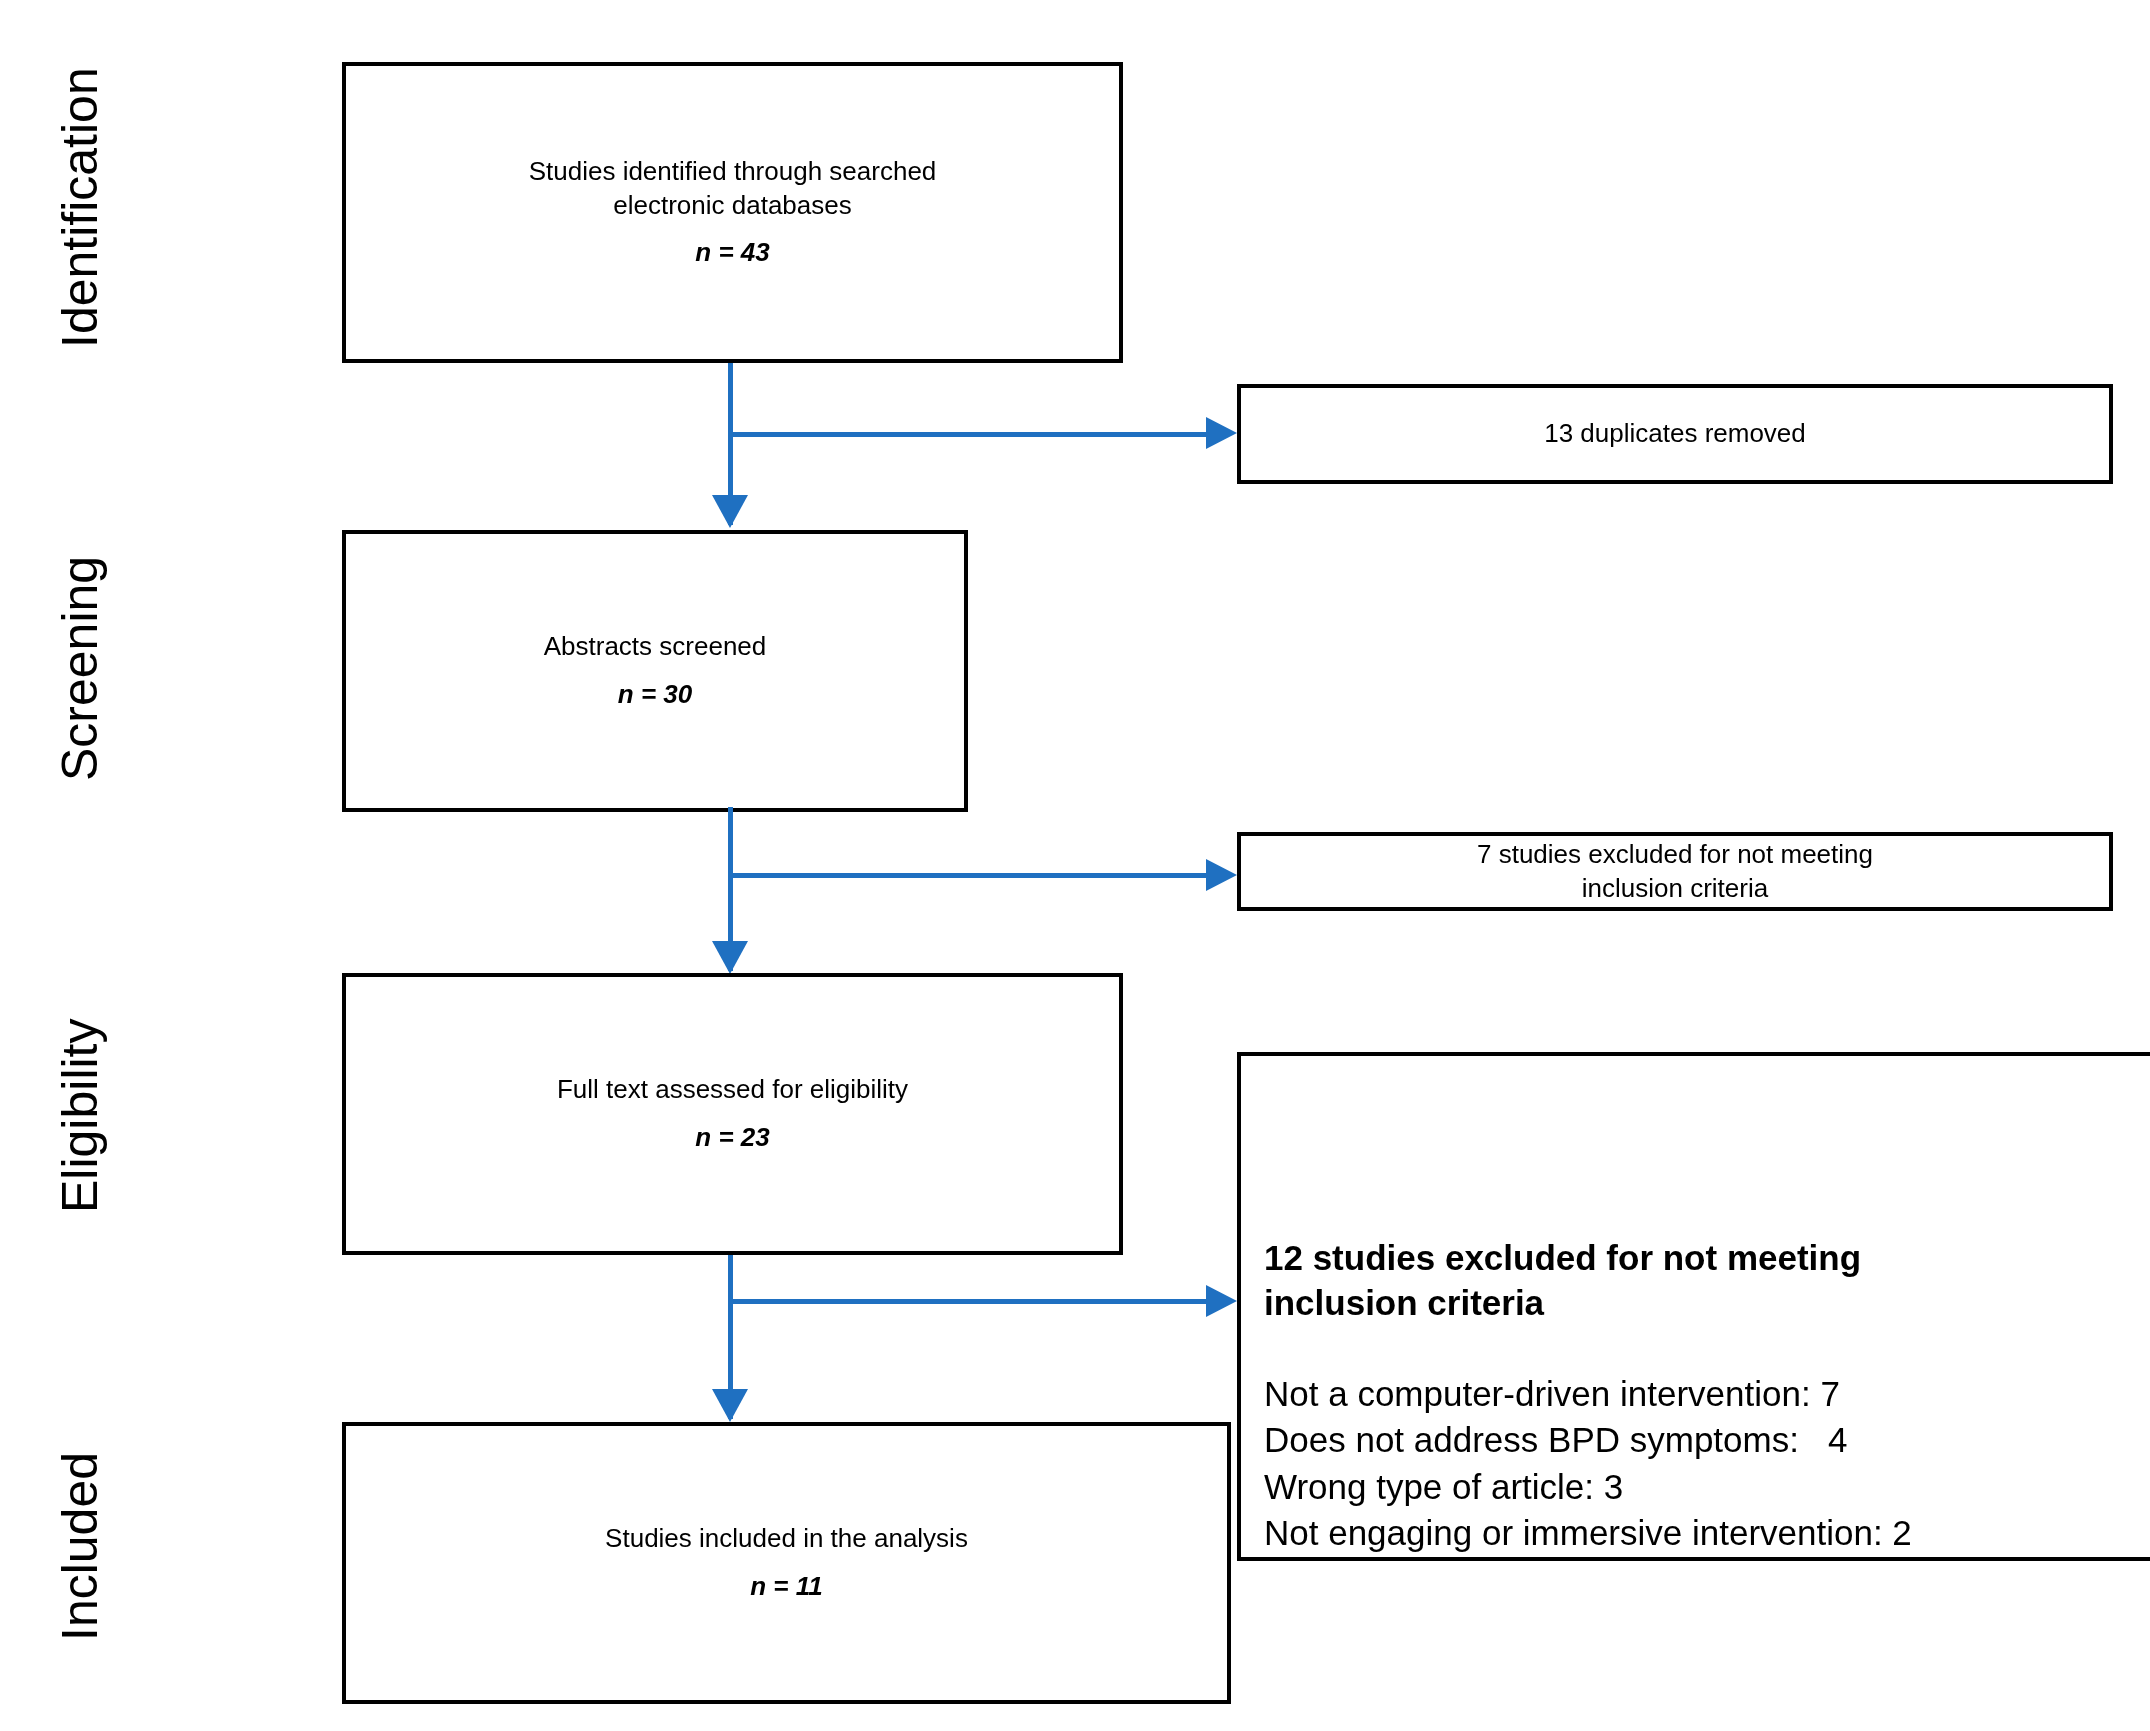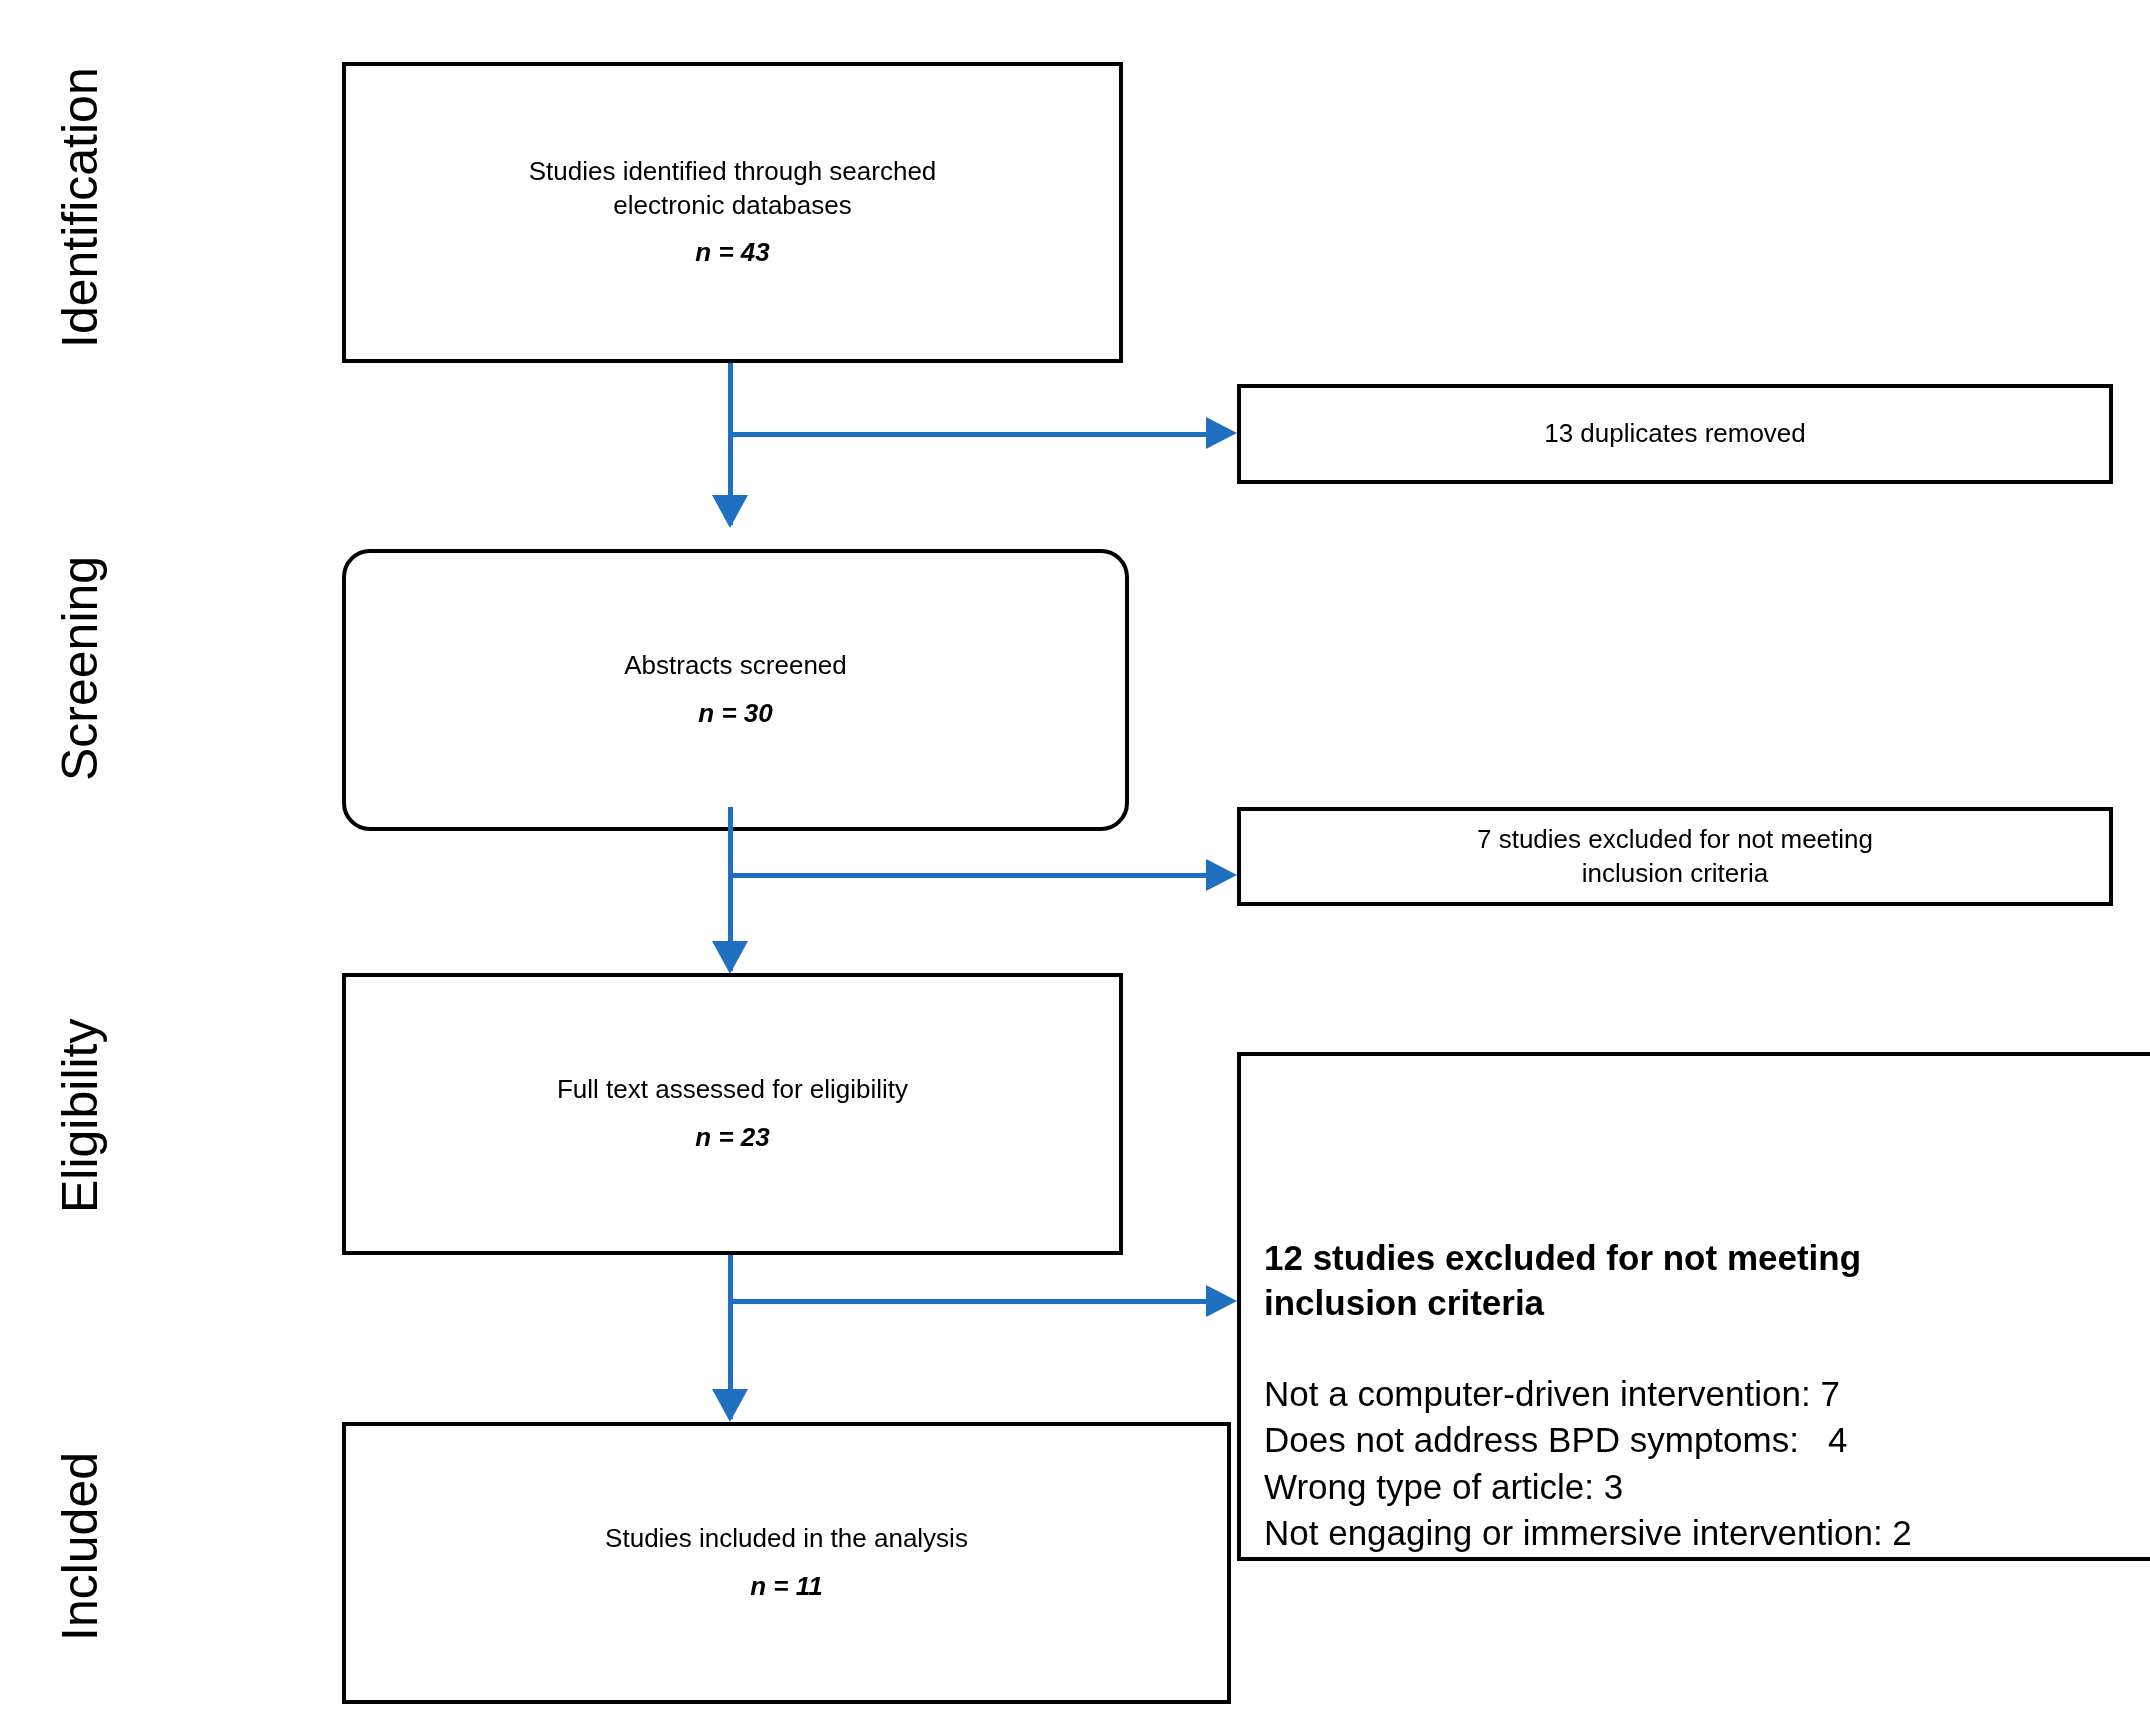--- a/index.html
+++ b/index.html
@@ -123,26 +123,26 @@
 
   <div class="box center" style="left:1237px; top:384px; width:876px; height:100px;">
     <div class="box-line bold">13 duplicates removed</div>
   </div>
 
   <div class="vline" style="left:728px; top:363px; height:162px;"></div>
   <div class="hline" style="left:728px; top:432px; width:480px;"></div>
   <div class="arrow-right" style="left:1206px; top:417px;"></div>
   <div class="arrow-down" style="left:712px; top:495px;"></div>
 
-  <div class="box center" style="left:342px; top:549px; width:787px; height:282px;border-radius:28px;">
+  <div class="box center" style="left:342px; top:530px; width:626px; height:282px;">
     <div class="box-line">Abstracts screened</div>
     <div class="box-line n">n = 30</div>
   </div>
 
-  <div class="box center" style="left:1237px; top:807px; width:876px; height:99px;text-align:right;">
+  <div class="box center" style="left:1237px; top:832px; width:876px; height:79px;text-align:right;">
     <div class="box-line bold">7 studies excluded for not meeting</div>
     <div class="box-line bold">inclusion criteria</div>
   </div>
 
   <div class="vline" style="left:728px; top:807px; height:164px;"></div>
   <div class="hline" style="left:728px; top:873px; width:480px;"></div>
   <div class="arrow-right" style="left:1206px; top:859px;"></div>
   <div class="arrow-down" style="left:712px; top:941px;"></div>
 
   <div class="box center" style="left:342px; top:973px; width:781px; height:282px;">

